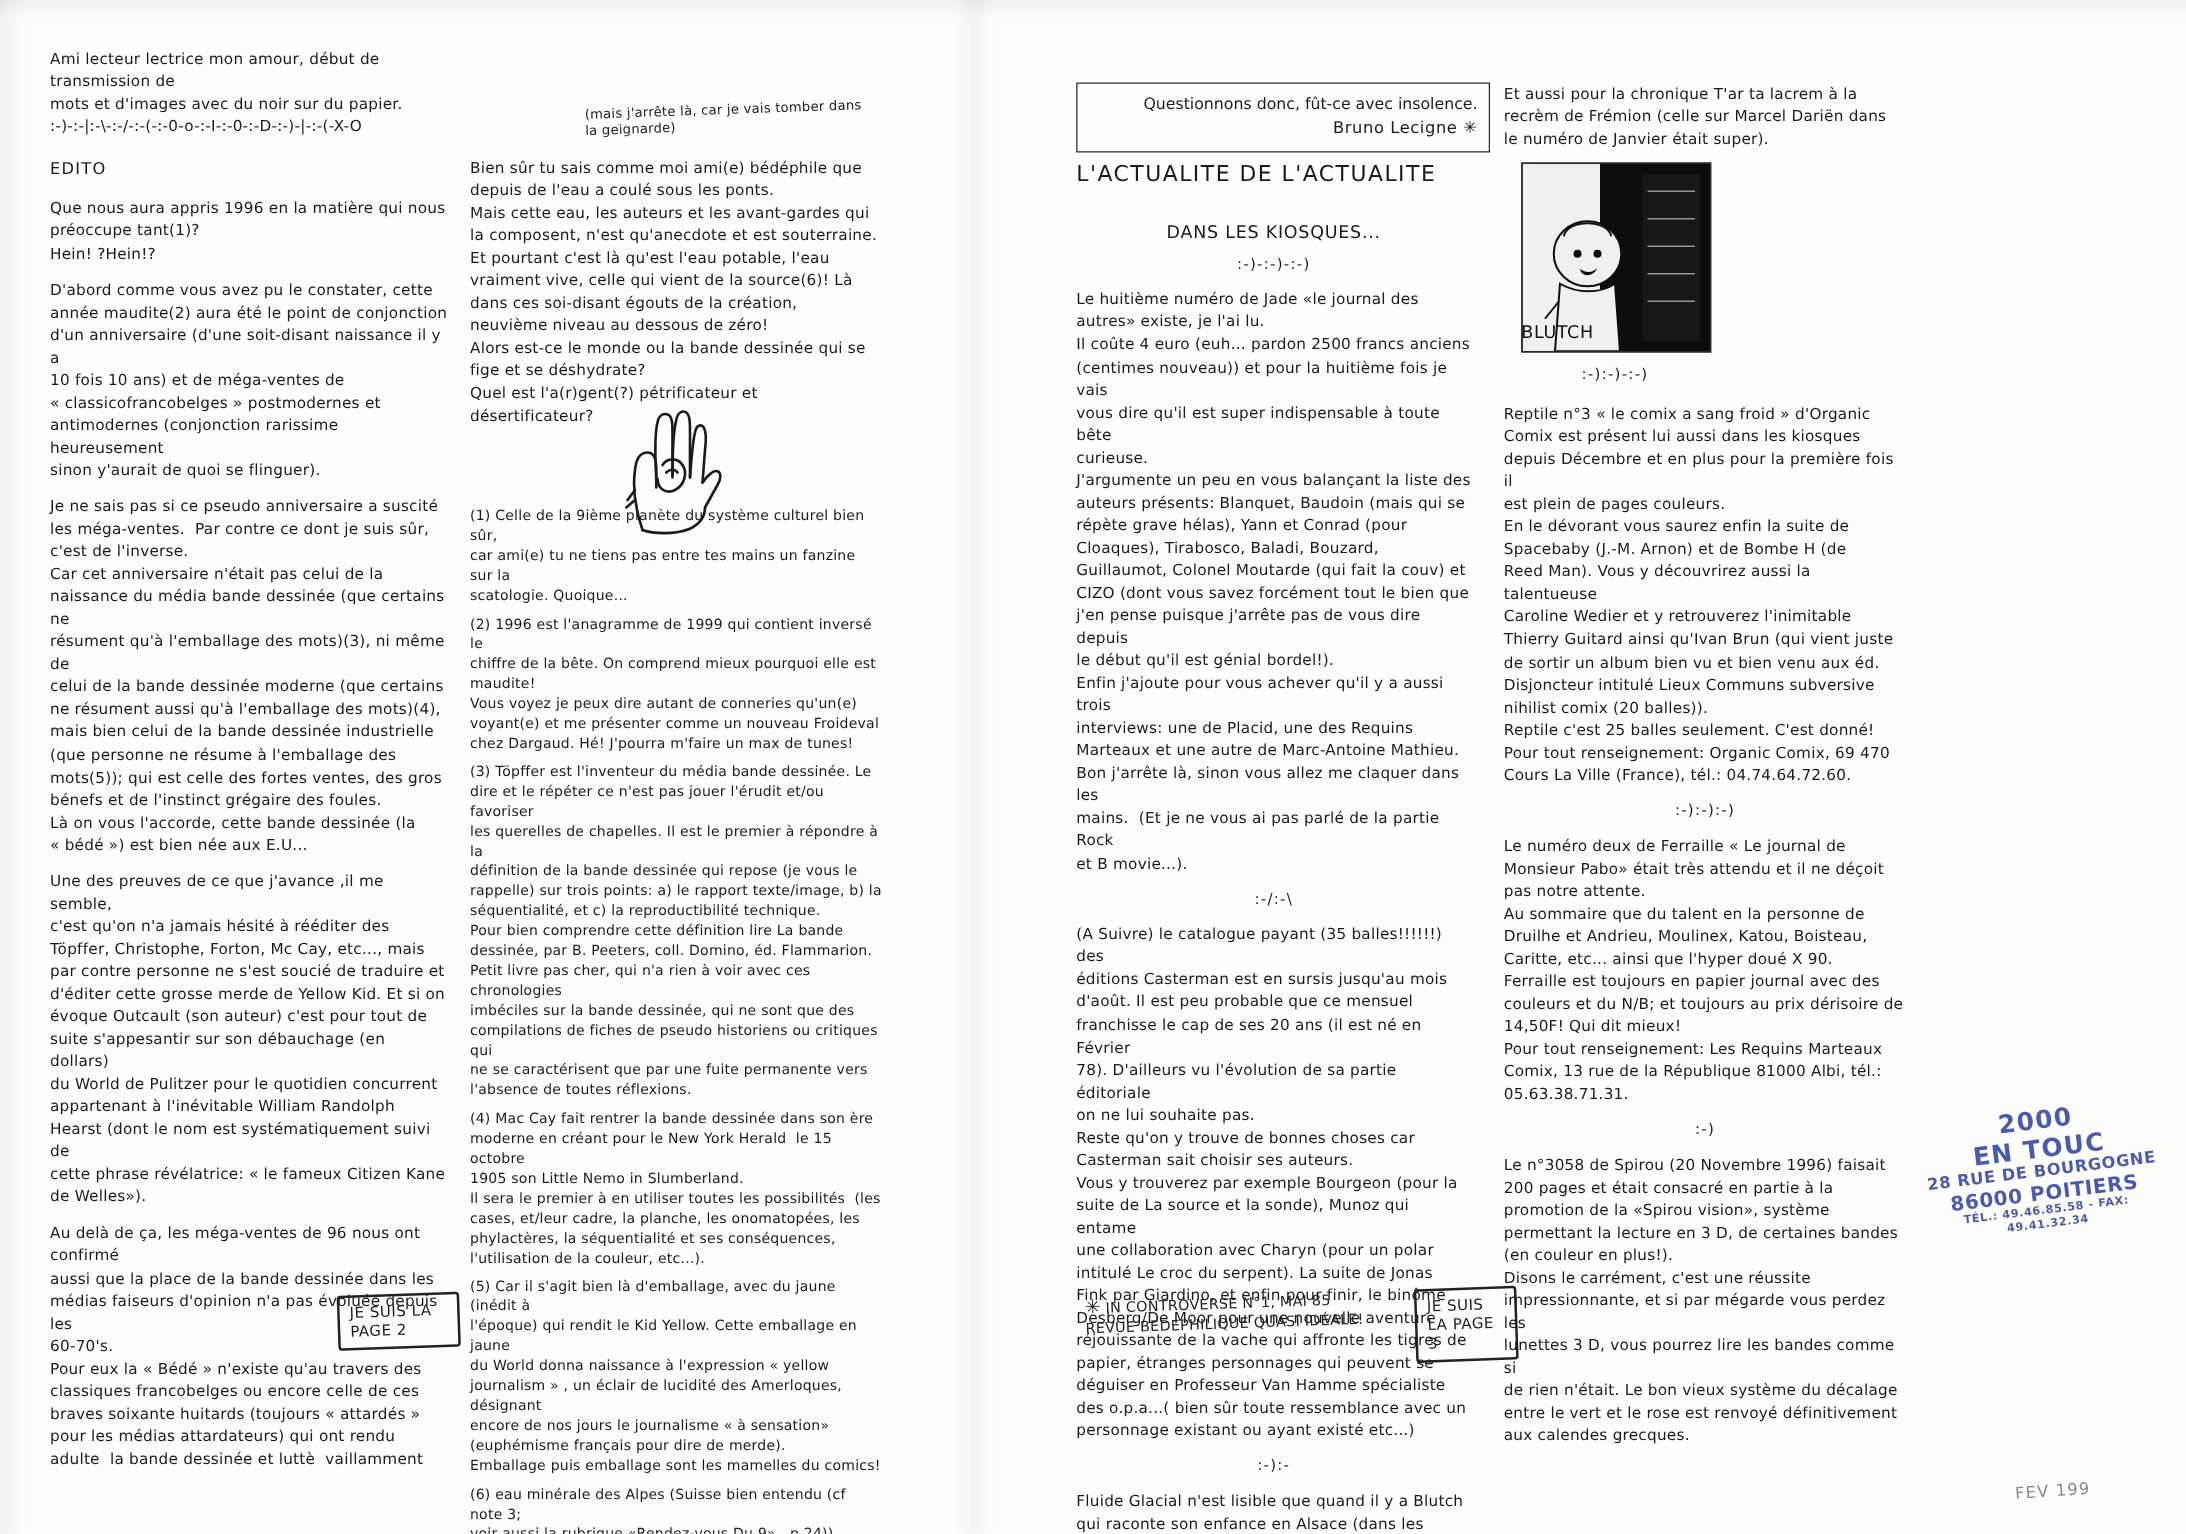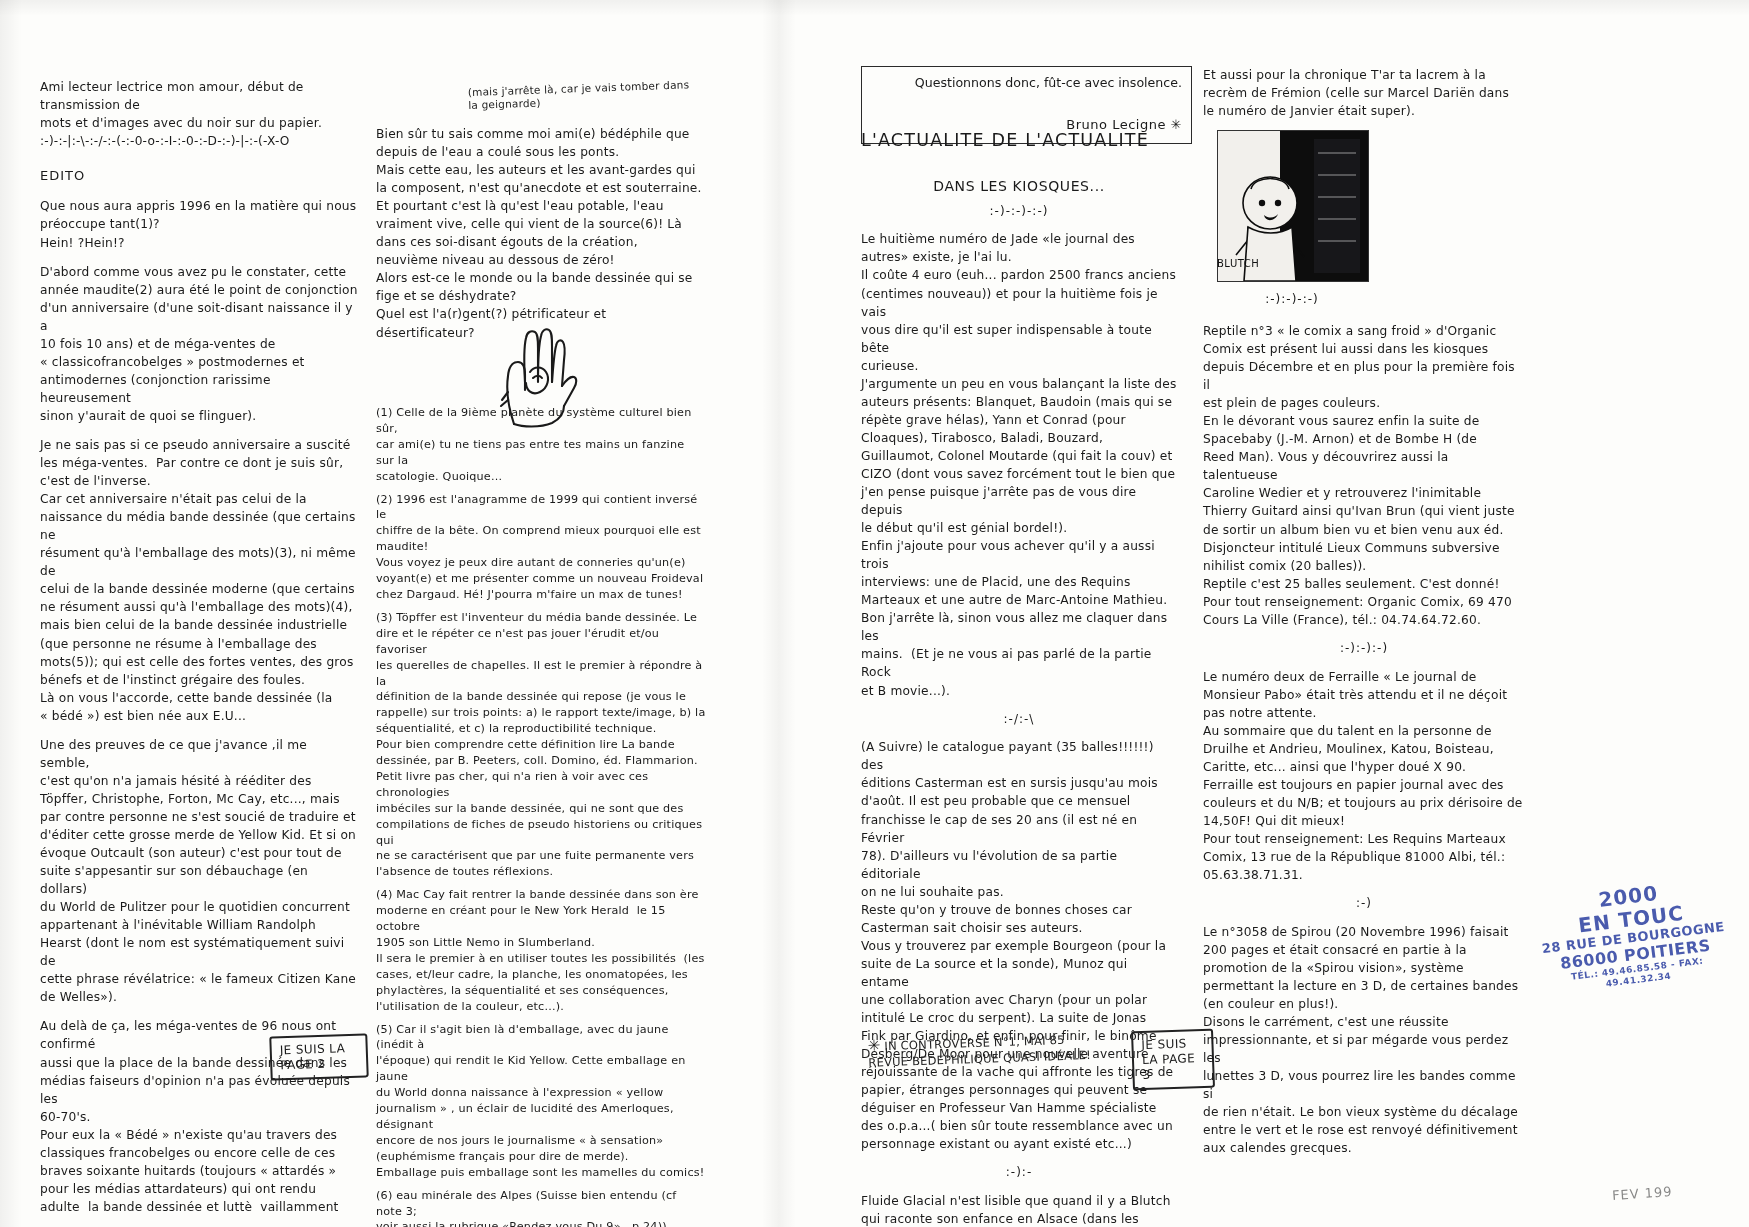--- a/index.html
+++ b/index.html
@@ -126,21 +126,21 @@
     height: 110px;
   }
   .illus-blutch {
     position: absolute;
     border: 1.5px solid #333;
     background: #111;
     overflow: hidden;
   }
   .blutch-caption {
     position: absolute;
-    font-size: 10px;
+    font-size: 14px;
     letter-spacing: 0.5px;
     color: #111;
   }
   .blutch-sep {
     position: absolute;
     font-size: 12px;
     letter-spacing: 1px;
   }
 
   .ink-stamp {
@@ -182,21 +182,21 @@
 </style>
 </head>
 <body>
 
 <div class="page">
 
   <div class="edge-shade-left"></div>
   <div class="edge-shade-top"></div>
   <div class="gutter"></div>
 
-  <div class="col hand" style="left:40px; top:38px; width:318px;margin-top:40px;">
+  <div class="col hand" style="left:40px; top:38px; width:318px;">
     <p style="margin-bottom:16px;">Ami lecteur lectrice mon amour, début de transmission de
 mots et d'images avec du noir sur du papier.
 :-)-:-|:-\-:-/-:-(-:-0-o-:-I-:-0-:-D-:-)-|-:-(-X-O</p>
     <div class="title">EDITO</div>
     <p>Que nous aura appris 1996 en la matière qui nous
 préoccupe tant(1)?
 Hein! ?Hein!?</p>
     <p>D'abord comme vous avez pu le constater, cette
 année maudite(2) aura été le point de conjonction
 d'un anniversaire (d'une soit-disant naissance il y a
@@ -314,21 +314,21 @@
 journalism » , un éclair de lucidité des Amerloques, désignant
 encore de nos jours le journalisme « à sensation»
 (euphémisme français pour dire de merde).
 Emballage puis emballage sont les mamelles du comics!</p>
     <p>(6) eau minérale des Alpes (Suisse bien entendu (cf note 3;
 voir aussi la rubrique «Rendez-vous Du 9» , p.24))</p>
   </div>
 
   <div class="box" style="position:absolute; left:861px; top:66px; width:311px;">
     <div>Questionnons donc, fût-ce avec insolence.</div>
-    <div class="sig" style="margin-top:22px;">
+    <div class="sig" style="margin-top:0;">
       <span>Bruno Lecigne</span>
       <span class="asterisk">✳</span>
     </div>
   </div>
 
   <div class="col hand" style="left:861px; top:128px; width:316px;">
     <div class="title-big">L'ACTUALITE DE L'ACTUALITE</div>
     <div class="subhead">DANS LES KIOSQUES...</div>
     <div class="sep">:-)-:-)-:-)</div>
     <p>Le huitième numéro de Jade «le journal des

